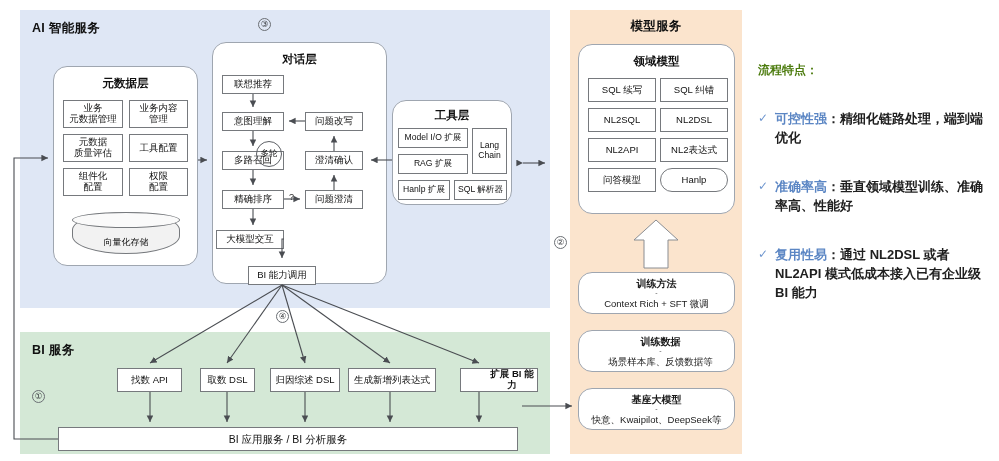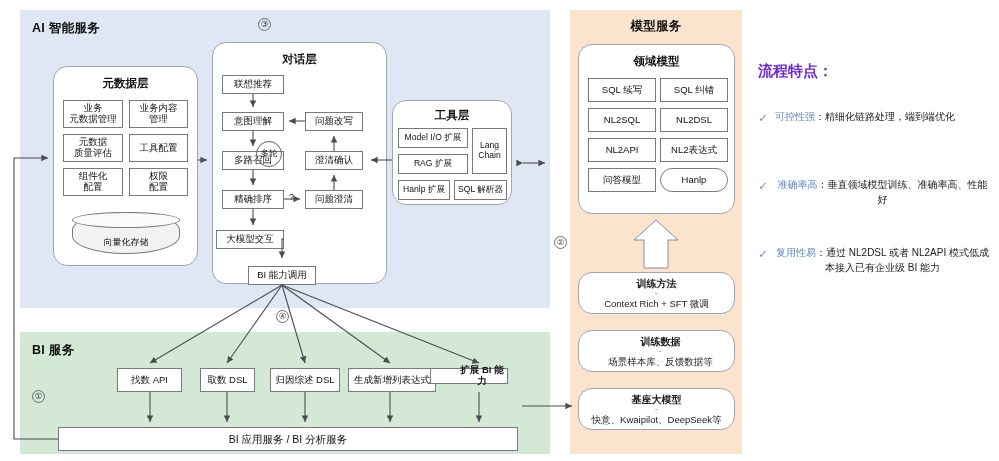--- a/index.html
+++ b/index.html
@@ -34,24 +34,24 @@
 
   
   .circnum{width:13px;height:13px;border:1px solid #6b6f74;border-radius:50%;
            font-size:8.5px;line-height:11px;text-align:center;color:#3a3d41;background:transparent;}
 
   
   .loop{width:26px;height:26px;border:1.4px solid #5d6065;border-radius:50%;
         display:flex;align-items:center;justify-content:center;font-size:8.5px;color:#111;}
 
   
-  .feat-title{font-size:15px;color:#6d28d9;font-weight:bold;}
+  .feat-title{font-size:12px;color:#4d7c0f;font-weight:bold;}
   .feat-row{display:flex;gap:7px;align-items:flex-start;}
   .feat-check{color:#6f96cf;font-size:12px;line-height:16px;}
-  .feat-text{font-size:10px;line-height:1.45;color:#202020;font-weight:normal;text-align:center;}
+  .feat-text{font-size:13px;line-height:1.45;color:#202020;font-weight:bold;}
   .feat-key{color:#5b86c4;}
 
   
   svg.lines{position:absolute;left:0;top:0;width:999px;height:461px;pointer-events:none;}
   .stroke{stroke:#4a4d52;stroke-width:1.1;fill:none;}
   .fillhead{fill:#4a4d52;}
   .upArrow{fill:#fff;stroke:#8a8d92;stroke-width:1;}
 </style>
 </head>
 <body>
@@ -205,21 +205,21 @@
   </div>
 <div class="abs node" style="left:200px;top:368px;width:55px;height:24px;">
   <span>取数 DSL</span>
   </div>
 <div class="abs node" style="left:270px;top:368px;width:70px;height:24px;">
   <span>归因综述 DSL</span>
   </div>
 <div class="abs node" style="left:348px;top:368px;width:88px;height:24px;">
   <span>生成新增列表达式</span>
   </div>
-<div class="abs node b" style="left:430px;top:368px;width:78px;height:16px;padding-left:28px;">
+<div class="abs node b" style="left:460px;top:368px;width:78px;height:24px;padding-left:28px;">
   <span>扩展 BI 能力</span>
   </div>
 
 <div class="abs node" style="left:58px;top:427px;width:460px;height:24px;font-size:10.5px;">
   <span>BI 应用服务 / BI 分析服务</span>
   </div>
 
 <div class="abs feat-title" style="left:758px;top:62px;">流程特点：</div>
 
 <div class="abs feat-row" style="left:758px;top:110px;width:232px;">

